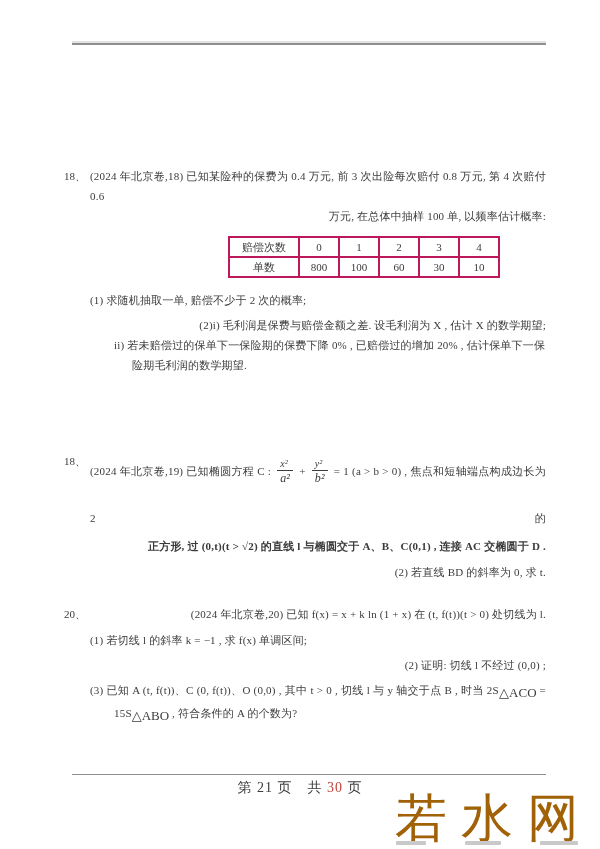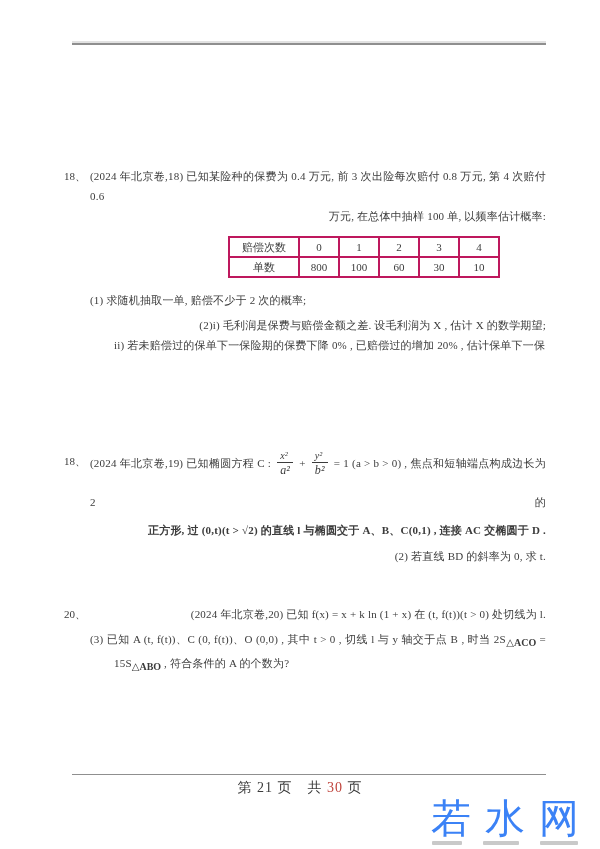--- a/index.html
+++ b/index.html
@@ -21,33 +21,33 @@
   .mt12{margin-top:12px;} .mt6{margin-top:6px;} .mt5{margin-top:5px;text-align:right;}
   .indent24{padding-left:24px;}
   .indent42{padding-left:42px;}
   .it{font-style:italic;}
   table.freq{border-collapse:collapse;margin:10px 0 0 138px;}
   table.freq td{
     border:2px solid #be185d;text-align:center;font-size:11px;
     height:16px;padding:1px 4px;min-width:30px;line-height:14px;
   }
   table.freq td.c0{min-width:60px;}
-  .frac{display:inline-block;vertical-align:middle;text-align:right;line-height:1;margin:8px 3px;position:relative;top:-1px;}
+  .frac{display:inline-block;vertical-align:middle;text-align:right;line-height:1;margin:16px 3px;position:relative;top:-1px;}
   .frac .num{display:block;padding:0 3px 1px 3px;border-bottom:1px solid #3b3b3b;font-size:10px;}
   .frac .den{display:block;padding:1px 3px 0 3px;font-size:12px;}
-  sub.tri{font-size:10px;vertical-align:-3px;letter-spacing:0;font-weight:bold;}
+  sub.tri{font-size:13px;vertical-align:-3px;letter-spacing:0;}
   .footer-text{
     position:absolute;top:780px;left:0;width:600px;text-align:center;
     font-size:14px;letter-spacing:1px;line-height:16px;
   }
   .red{color:#c0443c;}
   .watermark{position:absolute;right:14px;bottom:4px;text-align:center;}
   .wm-chars{
     font-family:"Liberation Sans","DejaVu Sans",sans-serif;
-    font-size:40px;color:#3b82f6;font-weight:500;line-height:44px;white-space:nowrap;
+    font-size:52px;color:#a16207;font-weight:500;line-height:44px;white-space:nowrap;
   }
   .wm-chars span{margin:0 7px;}
   .wm-sub{display:flex;justify-content:space-between;padding:0 8px;margin-top:1px;}
   .wm-sub i{display:block;height:4px;background:#c9c9c9;border-radius:1px;filter:blur(0.4px);}
   .wm-sub i:nth-child(1){width:30px;}
   .wm-sub i:nth-child(2){width:36px;}
   .wm-sub i:nth-child(3){width:38px;}
 </style>
 </head>
 <body>
@@ -79,20 +79,21 @@
           <td>30</td>
           <td>10</td>
         </tr>
       </tbody>
         </table>
       <div class="item mt12">(1) 求随机抽取一单, 赔偿不少于 2 次的概率;</div>
       <div class="item mt5">
         <span style="display:inline-block;width:24px;">(2)</span><span>i) 毛利润是保费与赔偿金额之差. 设毛利润为 X , 估计 X 的数学期望;</span>
       </div>
       <div class="item indent24">ii) 若未赔偿过的保单下一保险期的保费下降 0% , 已赔偿过的增加 20% , 估计保单下一保</div>
+      <div class="item indent42">险期毛利润的数学期望.</div>
     </div>
   </div>
 
   <div class="problem" style="top:444px;">
     <div class="pnum" style="line-height:34px;">18、</div>
     <div class="pcontent">
       <div class="line tall j">
         <span>(2024 年北京卷,19) 已知椭圆方程 C :</span>
         <span class="frac it"><span class="num">x²</span><span class="den">a²</span></span>
         <span>+</span>
@@ -101,20 +102,22 @@
       </div>
       <div class="line" style="line-height:22px;font-weight:bold;">正方形, 过 (0,t)(t &gt; √2) 的直线 l 与椭圆交于 A、B、C(0,1) , 连接 AC 交椭圆于 D .</div>
       <div class="item mt5">(2) 若直线 BD 的斜率为 0, 求 t.</div>
     </div>
   </div>
 
   <div class="problem" style="top:604px;">
     <div class="pnum">20、</div>
     <div class="pcontent">
       <div class="line">(2024 年北京卷,20) 已知 f(x) = x + k ln (1 + x) 在 (t, f(t))(t &gt; 0) 处切线为 l.</div>
+      <div class="item mt6">(1) 若切线 l 的斜率 k = −1 , 求 f(x) 单调区间;</div>
+      <div class="item mt5">(2) 证明: 切线 l 不经过 (0,0) ;</div>
       <div class="item mt5 j line">
         <span>(3) 已知 A (t, f(t))、C (0, f(t))、O (0,0) , 其中 t &gt; 0 , 切线 l 与 y 轴交于点 B , 时当 2S</span><sub class="tri">△ACO</sub><span> =</span>
       </div>
       <div class="item indent24">
         <span>15S</span><sub class="tri">△ABO</sub><span> , 符合条件的 A 的个数为?</span>
       </div>
     </div>
   </div>
 
   <div class="rule footer-rule"></div>

